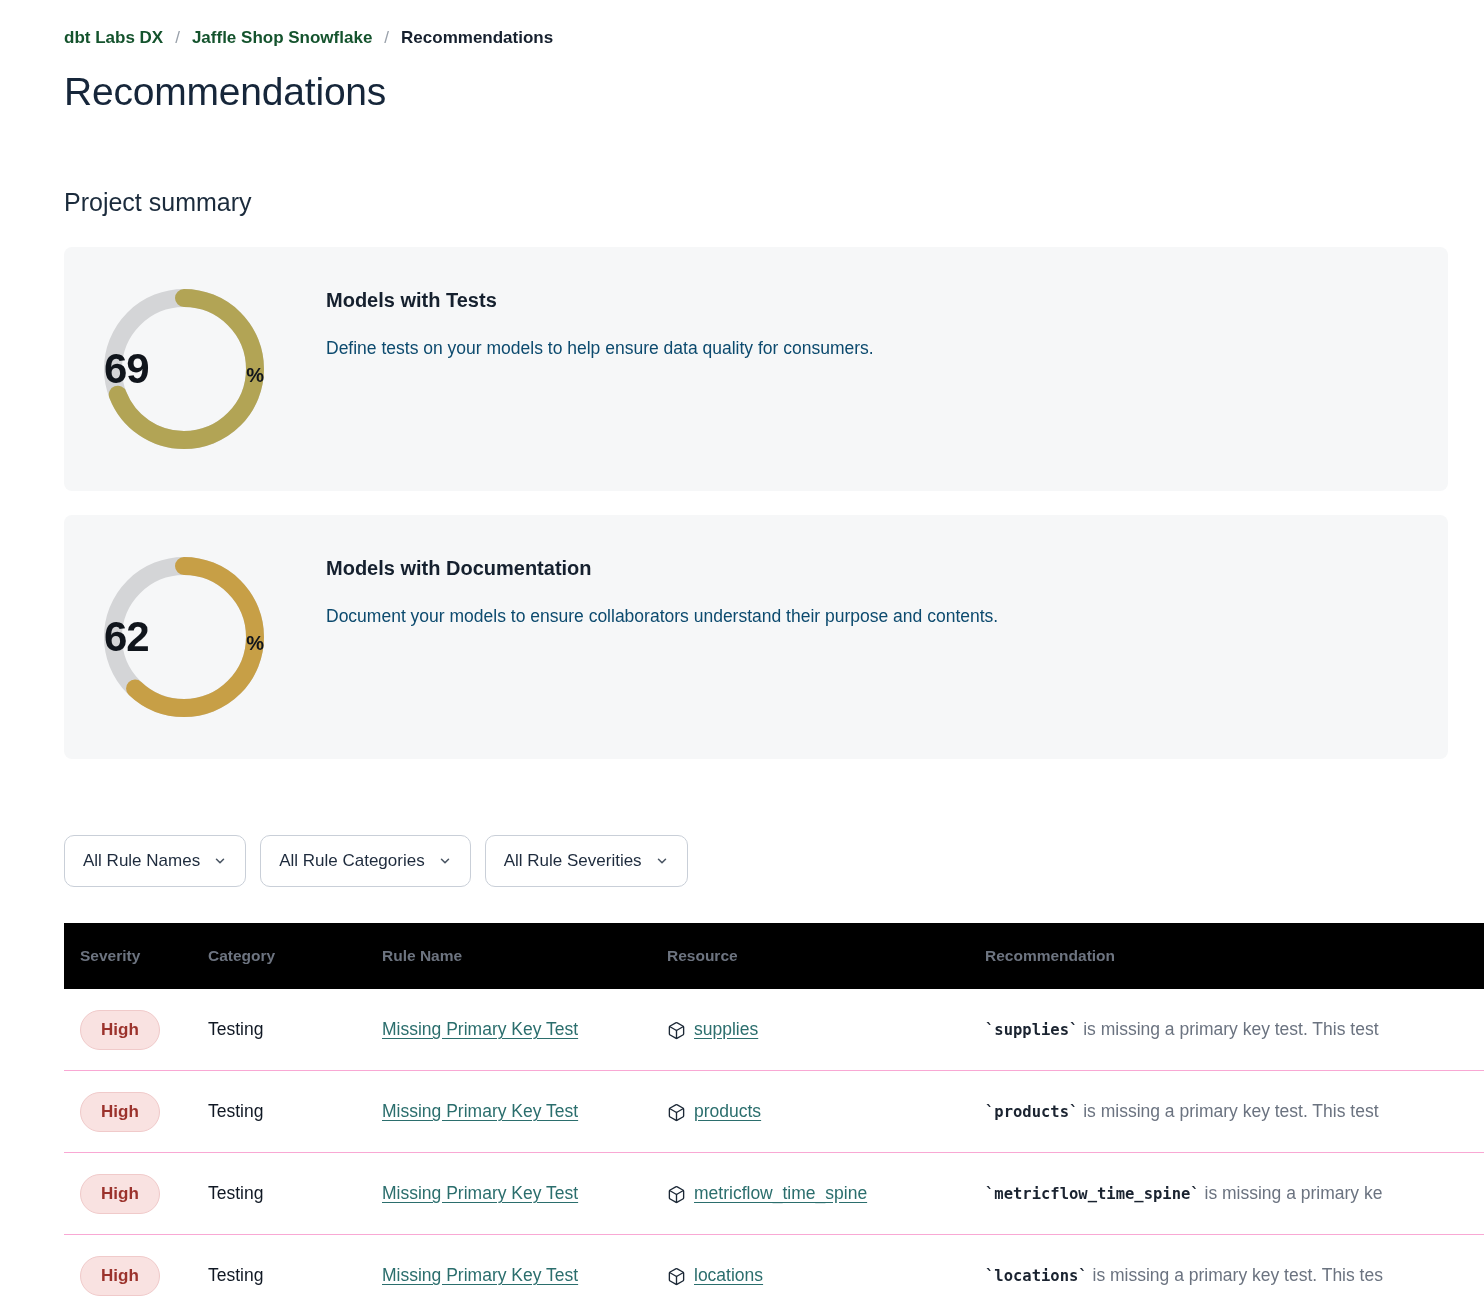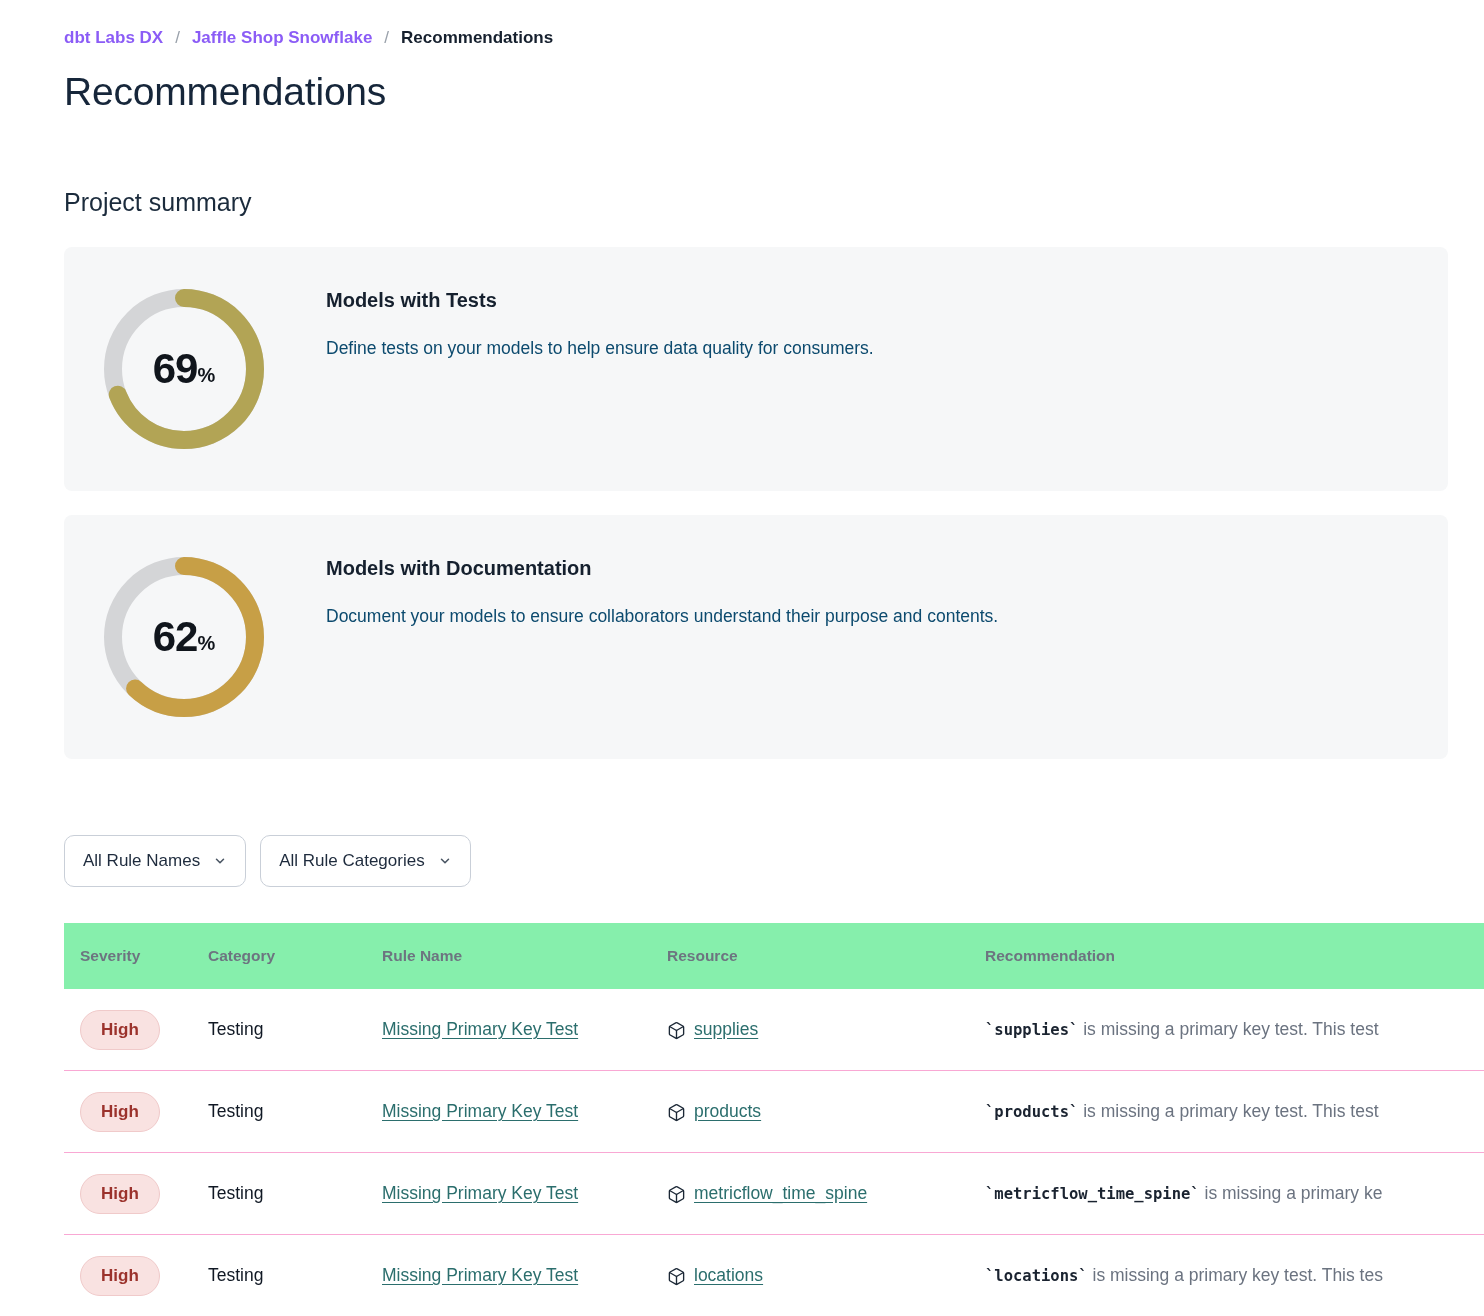--- a/index.html
+++ b/index.html
@@ -2,51 +2,51 @@
 <html style="--link-color: #2b6e6d; --badge-bg: #f9e2e1; --badge-border: #f0caca; --badge-text: #9b322c;"><head>
 <meta charset="utf-8">
 <style>
   * { box-sizing: border-box; margin: 0; padding: 0; }
   html, body { width: 1484px; height: 1316px; overflow: hidden; background: #ffffff; }
   body { font-family: "Liberation Sans", sans-serif; color: #17263b; }
   .container { padding-left: 64px; }
 
   
   .breadcrumb { margin-top: 28px; font-size: 17px; font-weight: 700; display: flex; align-items: center; gap: 12px; }
-  .breadcrumb .crumb { color: #8b5cf6; cursor: pointer; }
+  .breadcrumb .crumb { color: #14532d; cursor: pointer; }
   .breadcrumb .crumb.current { color: #16202e; }
   .breadcrumb .sep { color: #9aa1ab; font-weight: 400; }
 
   
   h1.page-title { margin-top: 22px; font-size: 39px; font-weight: 500; color: #16263a; letter-spacing: -0.2px; }
   h2.section-title { margin-top: 74px; font-size: 25px; font-weight: 400; color: #1b2b3c; }
 
   
   .card { width: 1384px; height: 244px; background: #f6f7f8; border-radius: 8px; margin-top: 30px; display: flex; padding-left: 40px; }
   .card + .card { margin-top: 24px; }
   .donut-wrap { position: relative; width: 160px; height: 160px; align-self: center; flex: 0 0 auto; }
   .donut-wrap svg { position: absolute; inset: 0; }
-  .donut-label { position: absolute; inset: 0; display: flex; align-items: center; justify-content: center; }
+  .donut-label { position: absolute; inset: 0; display: flex; align-items: center; justify-content: space-between; }
   .donut-label .num { font-size: 42px; font-weight: 700; color: #10151c; letter-spacing: -1px; }
   .donut-label .unit { font-size: 20px; font-weight: 600; color: #10151c; margin-top: 12px; }
   .card-text { margin-left: 62px; padding-top: 42px; }
   .card-text .card-title { font-size: 20px; font-weight: 700; color: #15202e; }
   .card-text .card-desc { margin-top: 26px; font-size: 17.5px; color: #0c4a6e; }
 
   
   .rec-header { margin-top: 76px; display: flex; align-items: center; justify-content: space-between; padding-right: 36px; }
   .rec-header h2 { font-size: 27px; font-weight: 500; color: #141f2e; }
   .filters { display: flex; gap: 14px; }
   .filter-btn { height: 52px; background: #fff; border: 1px solid #c9cfd8; border-radius: 10px; display: flex; align-items: center; gap: 13px; padding: 0 18px; font-size: 17px; font-weight: 500; color: #1e2b3d; font-family: "Liberation Sans", sans-serif; cursor: pointer; }
   .filter-btn svg { width: 14px; height: 14px; stroke: #4a5563; }
 
   
   .table { margin-top: 36px; width: 1420px; }
   .thead, .trow { display: grid; grid-template-columns: 128px 174px 285px 318px 1fr; align-items: center; }
-  .thead { height: 66px; background: #86efac; }
+  .thead { height: 66px; background: #000000; }
   .thead .th { padding-left: 16px; font-size: 15.5px; font-weight: 700; color: #6d7480; }
   .trow { height: 82px; border-bottom: 1px solid #f9a8d4; }
   .cell { padding-left: 16px; overflow: hidden; }
   .badge { display: inline-block; padding: 9px 20px; border-radius: 22px; background: var(--badge-bg); border: 1px solid var(--badge-border); color: var(--badge-text); font-size: 17px; font-weight: 700; }
   .category { font-size: 17.5px; color: #101824; }
   a.link { color: var(--link-color); font-size: 17.5px; font-weight: 500; text-decoration: underline; text-underline-offset: 3px; cursor: pointer; }
   .resource-cell { display: flex; align-items: flex-end; gap: 8px; }
   .resource-cell svg { width: 19px; height: 19px; stroke: #1c2836; flex: 0 0 auto; }
   .rec-cell { white-space: nowrap; }
   .rec-code { font-family: "DejaVu Sans Mono", monospace; font-weight: 700; font-size: 15.5px; color: #1a2330; }
@@ -110,20 +110,26 @@
         <svg viewBox="0 0 24 24" fill="none" stroke-width="2.6" stroke-linecap="round" stroke-linejoin="round">
             <polyline points="6 9 12 15 18 9"></polyline>
           </svg>
       </button>
       <button class="filter-btn">
         <span>All Rule Categories</span>
         <svg viewBox="0 0 24 24" fill="none" stroke-width="2.6" stroke-linecap="round" stroke-linejoin="round">
             <polyline points="6 9 12 15 18 9"></polyline>
           </svg>
       </button>
+      <button class="filter-btn">
+        <span>All Rule Severities</span>
+        <svg viewBox="0 0 24 24" fill="none" stroke-width="2.6" stroke-linecap="round" stroke-linejoin="round">
+            <polyline points="6 9 12 15 18 9"></polyline>
+          </svg>
+      </button>
     </div>
   </div>
 
   <div class="table">
     <div class="thead">
       <div class="th">Severity</div>
       <div class="th">Category</div>
       <div class="th">Rule Name</div>
       <div class="th">Resource</div>
       <div class="th">Recommendation</div>

